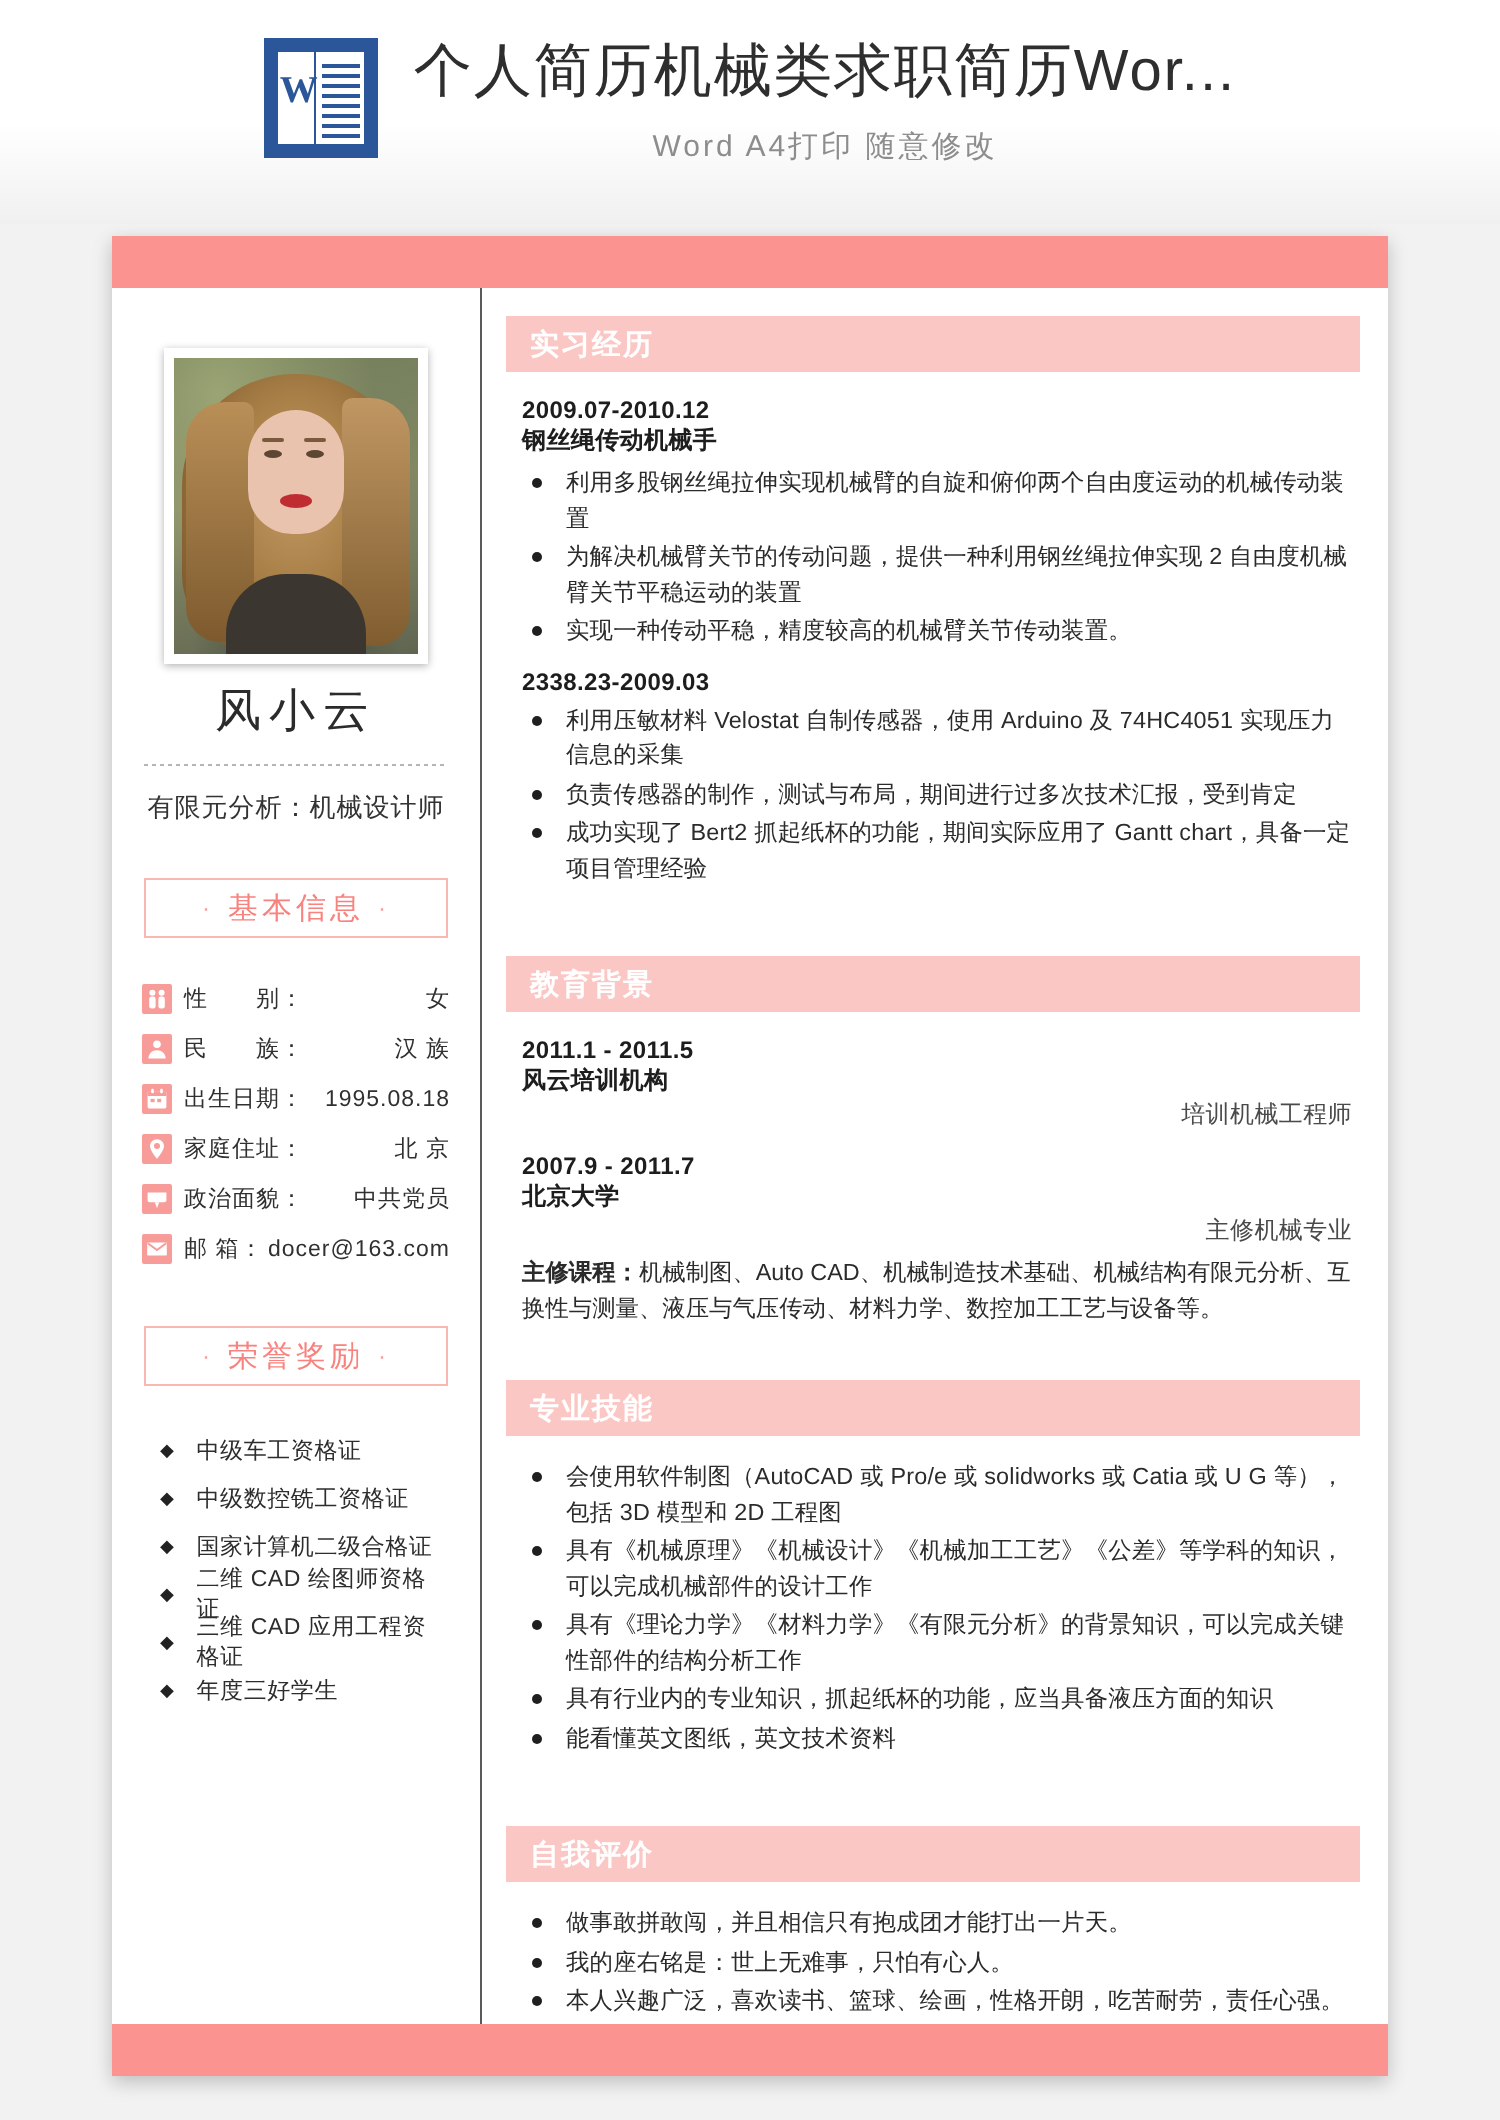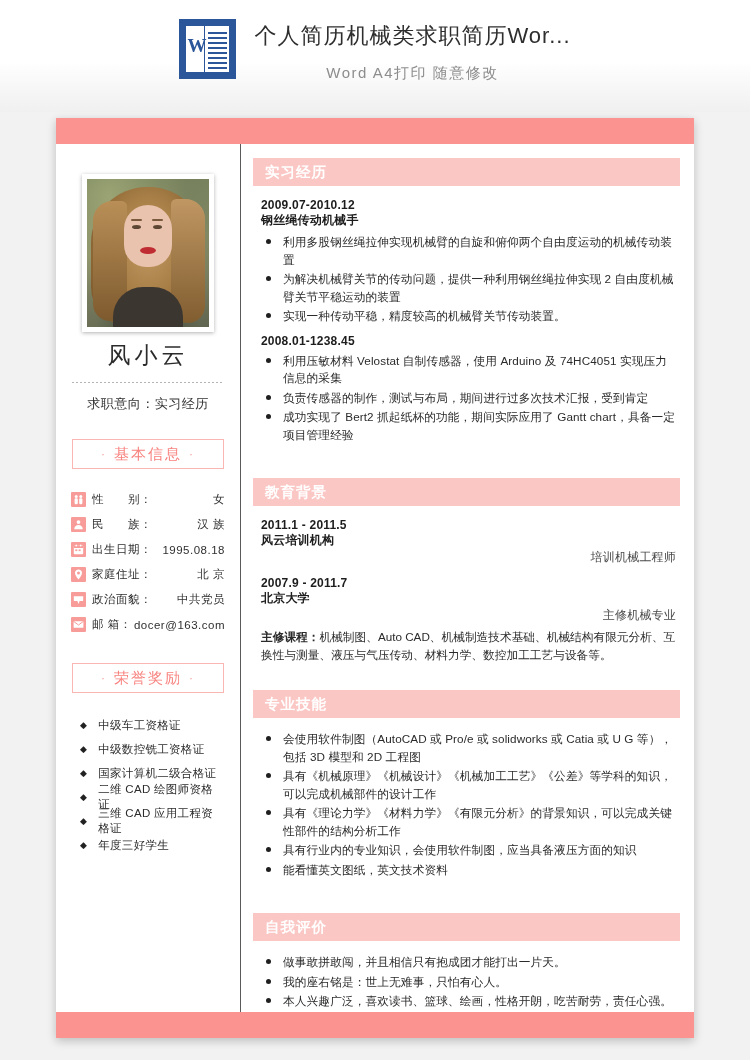--- a/index.html
+++ b/index.html
@@ -33,21 +33,21 @@
     position: absolute; left: 8px; top: 17px; width: 18px;
     text-align: center; color: #2b579a; font-weight: bold; font-size: 19px;
     line-height: 19px; font-family: "Liberation Serif", serif;
   }
   .word-icon .lines { position: absolute; left: 29px; top: 13px; width: 19px; }
   .word-icon .lines i {
     display: block; height: 2px; background: #2b579a; margin-bottom: 3px;
   }
   .banner-text { text-align: center; }
   .banner-title {
-    font-size: 22px; color: #2e2e2e; letter-spacing: 1px;
+    font-size: 29px; color: #2e2e2e; letter-spacing: 1px;
     line-height: 38px; white-space: nowrap;
   }
   .banner-sub {
     font-size: 15px; color: #8d8d8d; margin-top: 9px; letter-spacing: 1.5px;
   }
 
   
   .sheet {
     position: absolute; left: 56px; top: 118px; width: 638px; height: 920px;
     background: #ffffff;
@@ -248,21 +248,21 @@
         <div class="brow r"></div>
         <div class="eye l"></div>
         <div class="eye r"></div>
         <div class="lips"></div>
         <div class="body"></div>
       </div>
     </div>
 
     <div class="person-name">风小云</div>
     <div class="dotline"></div>
-    <div class="objective">求职意向：实习经历</div>
+    <div class="objective">有限元分析：机械设计师</div>
 
     <div class="side-title">
       <span class="dot">·</span>
       <span>基本信息</span>
       <span class="dot">·</span>
     </div>
 
     <div class="info-list">
       <div class="info-row">
         <span class="ico">
@@ -376,21 +376,21 @@
       <div class="entry-row">
         <span class="entry-date">2009.07-2010.12</span>
         <span class="entry-org">钢丝绳传动机械手</span>
       </div>
       <ul class="bl">
         <li>利用多股钢丝绳拉伸实现机械臂的自旋和俯仰两个自由度运动的机械传动装置</li>
         <li>为解决机械臂关节的传动问题，提供一种利用钢丝绳拉伸实现 2 自由度机械臂关节平稳运动的装置</li>
         <li>实现一种传动平稳，精度较高的机械臂关节传动装置。</li>
       </ul>
       <div class="entry-row">
-        <span class="entry-date">2008.01-1238.45</span>
+        <span class="entry-date">2338.23-2009.03</span>
       </div>
       <ul class="bl">
         <li>利用压敏材料 Velostat 自制传感器，使用 Arduino 及 74HC4051 实现压力信息的采集</li>
         <li>负责传感器的制作，测试与布局，期间进行过多次技术汇报，受到肯定</li>
         <li>成功实现了 Bert2 抓起纸杯的功能，期间实际应用了 Gantt chart，具备一定项目管理经验</li>
       </ul>
     </div>
 
     <div class="gap-md"></div>
 
@@ -417,21 +417,21 @@
     <div class="gap-md"></div>
 
     <div class="sec-head">
       <span>专业技能</span>
     </div>
     <div class="sec-body">
       <ul class="bl">
         <li>会使用软件制图（AutoCAD 或 Pro/e 或 solidworks 或 Catia 或 U G 等），包括 3D 模型和 2D 工程图</li>
         <li>具有《机械原理》《机械设计》《机械加工工艺》《公差》等学科的知识，可以完成机械部件的设计工作</li>
         <li>具有《理论力学》《材料力学》《有限元分析》的背景知识，可以完成关键性部件的结构分析工作</li>
-        <li>具有行业内的专业知识，会使用软件制图，应当具备液压方面的知识</li>
+        <li>具有行业内的专业知识，抓起纸杯的功能，应当具备液压方面的知识</li>
         <li>能看懂英文图纸，英文技术资料</li>
       </ul>
     </div>
 
     <div class="gap-md"></div>
 
     <div class="sec-head">
       <span>自我评价</span>
     </div>
     <div class="sec-body">

